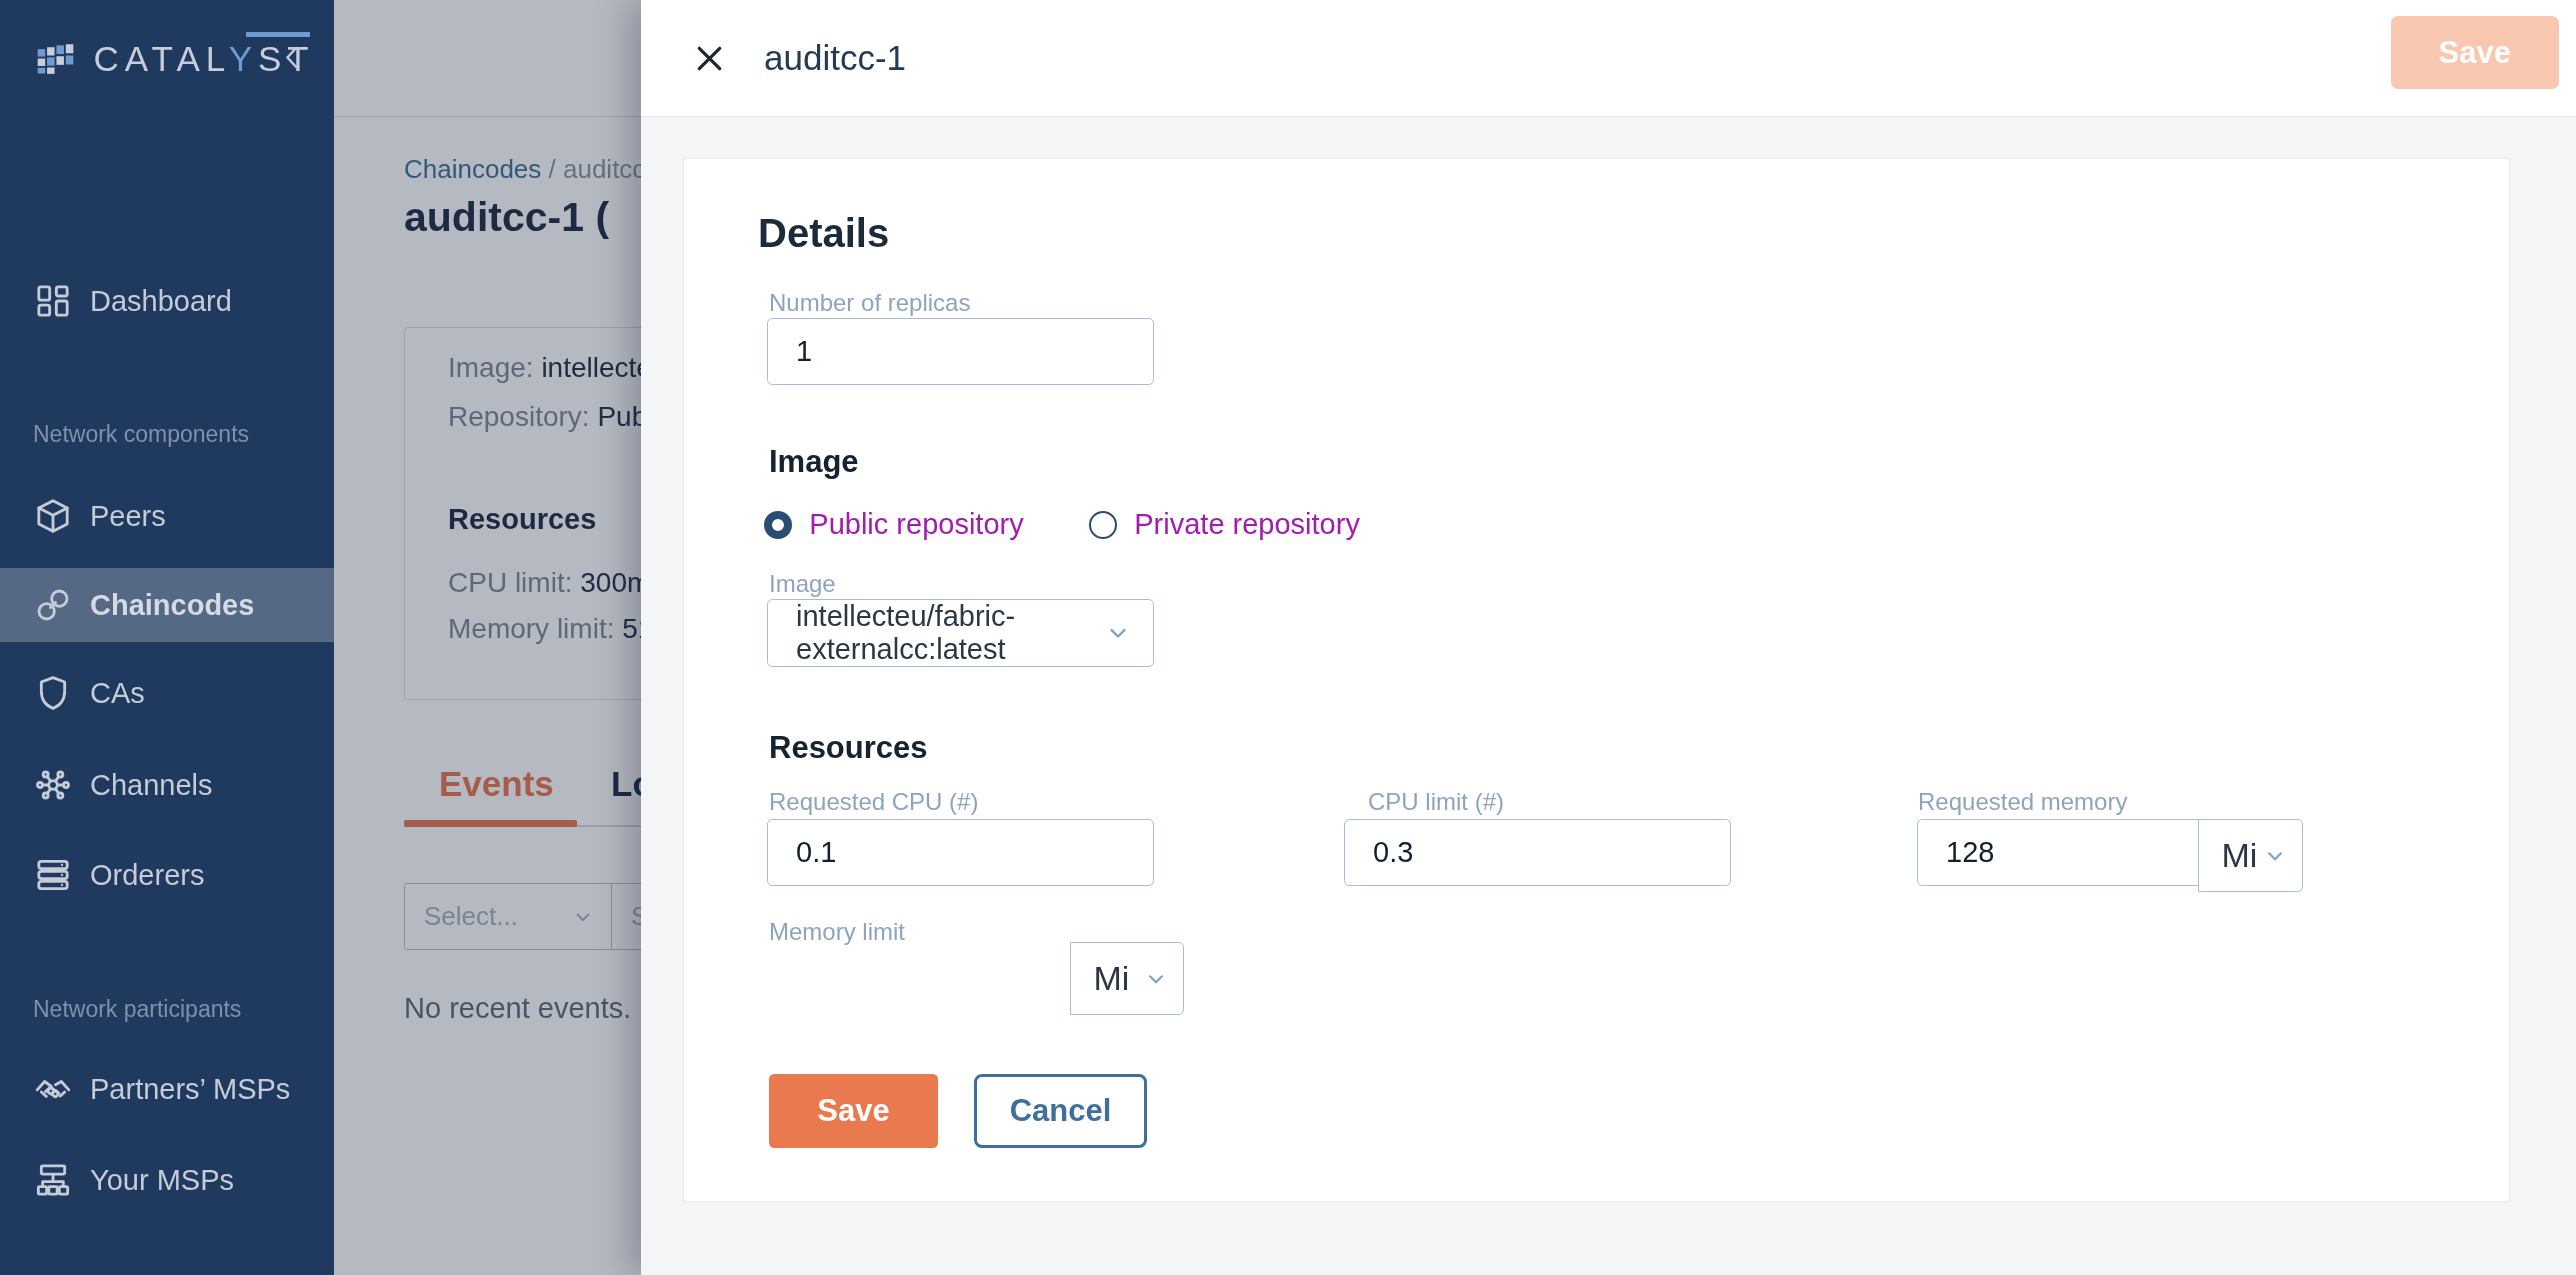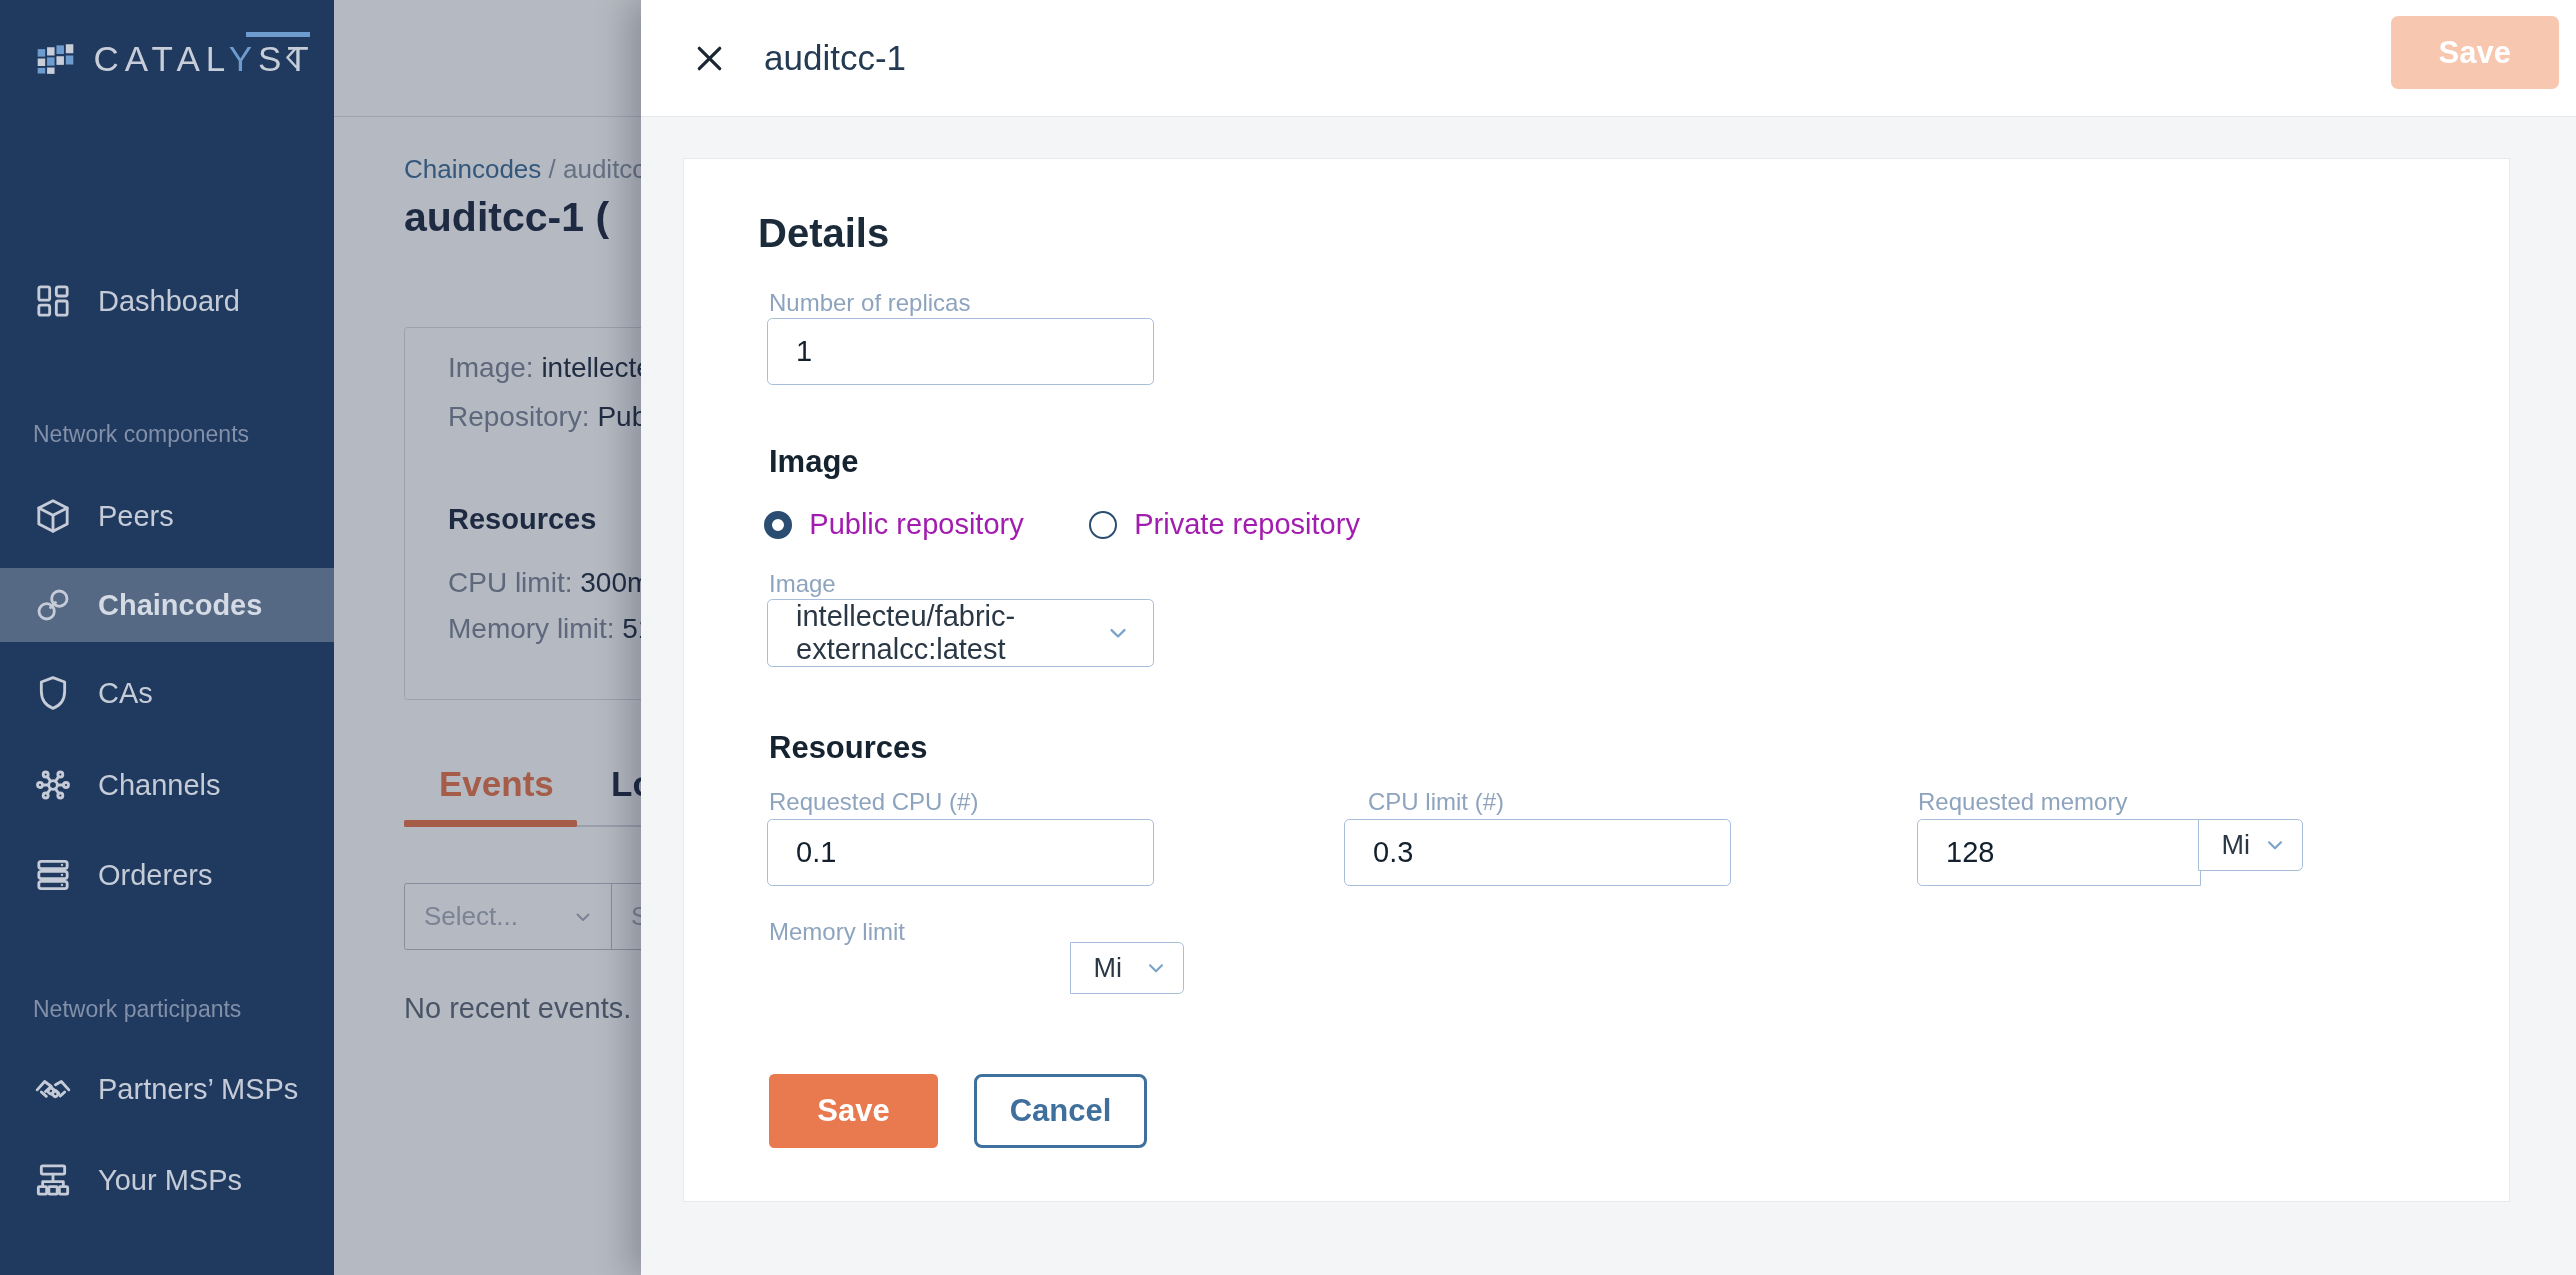--- a/index.html
+++ b/index.html
@@ -9,21 +9,21 @@
 
   
   .sidebar { position:absolute; left:0; top:0; width:334px; height:1276px; background:#20395e; z-index:6; }
   .logo-row { position:absolute; left:0; top:0; width:334px; height:117px; display:flex; align-items:center; padding-left:33px; }
   .logo-mark { width:45px; height:45px; flex:0 0 auto; }
   .logo-text { margin-left:15.6px; font-size:35px; font-weight:300; letter-spacing:6px; color:#c7ced9; }
   .logo-text .hl { color:#6f9cce; }
   .logo-text .ov { position:relative; }
   .logo-text .ov::after { content:""; position:absolute; left:-12px; right:5.2px; top:-7px; height:5.2px; background:#6f9cce; }
   .collapse { position:absolute; right:22.5px; top:38px; width:38px; height:38px; display:flex; align-items:center; justify-content:center; cursor:pointer; }
-  .nav-row { position:absolute; left:0; width:334px; height:74px; display:flex; align-items:center; padding-left:33px; gap:25px; color:#c5ccd8; font-size:29px; cursor:pointer; }
+  .nav-row { position:absolute; left:0; width:334px; height:74px; display:flex; align-items:center; padding-left:33px; gap:17px; color:#c5ccd8; font-size:29px; cursor:pointer; }
   .nav-row.active { background:rgba(255,255,255,0.24); color:#d5dbe4; font-weight:700; }
   .nav-row svg { flex:0 0 auto; }
   .nav-label { position:absolute; left:33px; width:285px; font-size:23px; color:#8290a9; }
   .icon-stroke { fill:none; stroke:#c5ccd8; stroke-width:1.7; stroke-linecap:round; stroke-linejoin:round; }
 
   
   .main { position:absolute; left:334px; top:0; right:0; bottom:0; background:#ffffff; z-index:1; }
   .main-topbar { position:absolute; left:0; top:0; right:0; height:117px; background:#ffffff; border-bottom:1.7px solid #dfe2e6; }
   .breadcrumb { position:absolute; left:70px; top:154px; font-size:26px; color:#8a94a4; white-space:nowrap; }
   .breadcrumb .crumb-link { color:#3f6e99; cursor:pointer; }
@@ -59,21 +59,21 @@
   .details-row { position:absolute; left:74px; top:43px; height:48px; display:flex; align-items:flex-end; gap:9px;flex-direction:column; }
   .details-title { font-size:40px; font-weight:700; color:#1c2b3a; }
   .fld-label { position:absolute; font-size:24px; color:#8ea4be; white-space:nowrap; }
   .txt-input { position:absolute; height:67px; border:1.7px solid #a6bedb; border-radius:5.2px; background:#ffffff; font-family:inherit; font-size:29px; color:#13202d; padding:0 0 0 28px; outline:none; }
   .sec-head { position:absolute; font-size:31px; font-weight:700; color:#15222f; }
   .radio-row { position:absolute; left:80px; top:349px; display:flex; align-items:center; gap:17.3px; }
   .radio { width:28px; height:28px; border-radius:50%; border:2.6px solid #2a4d71; background:#ffffff; flex:0 0 auto; cursor:pointer; }
   .radio.selected { border:8.6px solid #2a4d71; }
   .radio-lab { font-size:29px; color:#a21caf; margin-right:48px; cursor:pointer; }
   .select-box { position:absolute; height:68px; border:1.7px solid #a6bedb; border-radius:5.2px; background:#ffffff; display:flex; align-items:center; justify-content:space-between; padding:0 21px 0 28px; font-size:29px; color:#2a3745; cursor:pointer; }
-  .unit-box { position:absolute; height:52px; border:1.7px solid #a6bedb; border-radius:0 5.2px 5.2px 0; background:#ffffff; display:flex; align-items:center; justify-content:space-between; padding:0 14px 0 22.5px; font-size:27px; color:#2a3745; cursor:pointer; }
+  .unit-box { position:absolute; height:73px; border:1.7px solid #a6bedb; border-radius:0 5.2px 5.2px 0; background:#ffffff; display:flex; align-items:center; justify-content:space-between; padding:0 14px 0 22.5px; font-size:34px; color:#2a3745; cursor:pointer; }
   .btn-save { position:absolute; left:85px; top:915px; width:169px; height:74px; background:#e9794f; border:none; border-radius:5.2px; color:#ffffff; font-size:31px; font-weight:700; font-family:inherit; cursor:pointer; }
   .btn-cancel { position:absolute; left:290px; top:915px; width:173px; height:74px; background:#ffffff; border:3.5px solid #3f6f9c; border-radius:8px; color:#3f6f9c; font-size:31px; font-weight:700; font-family:inherit; cursor:pointer; }
   .chev { flex:0 0 auto; }
 </style>
 </head>
 <body>
 
 <div class="page">
 
   <aside class="sidebar">

